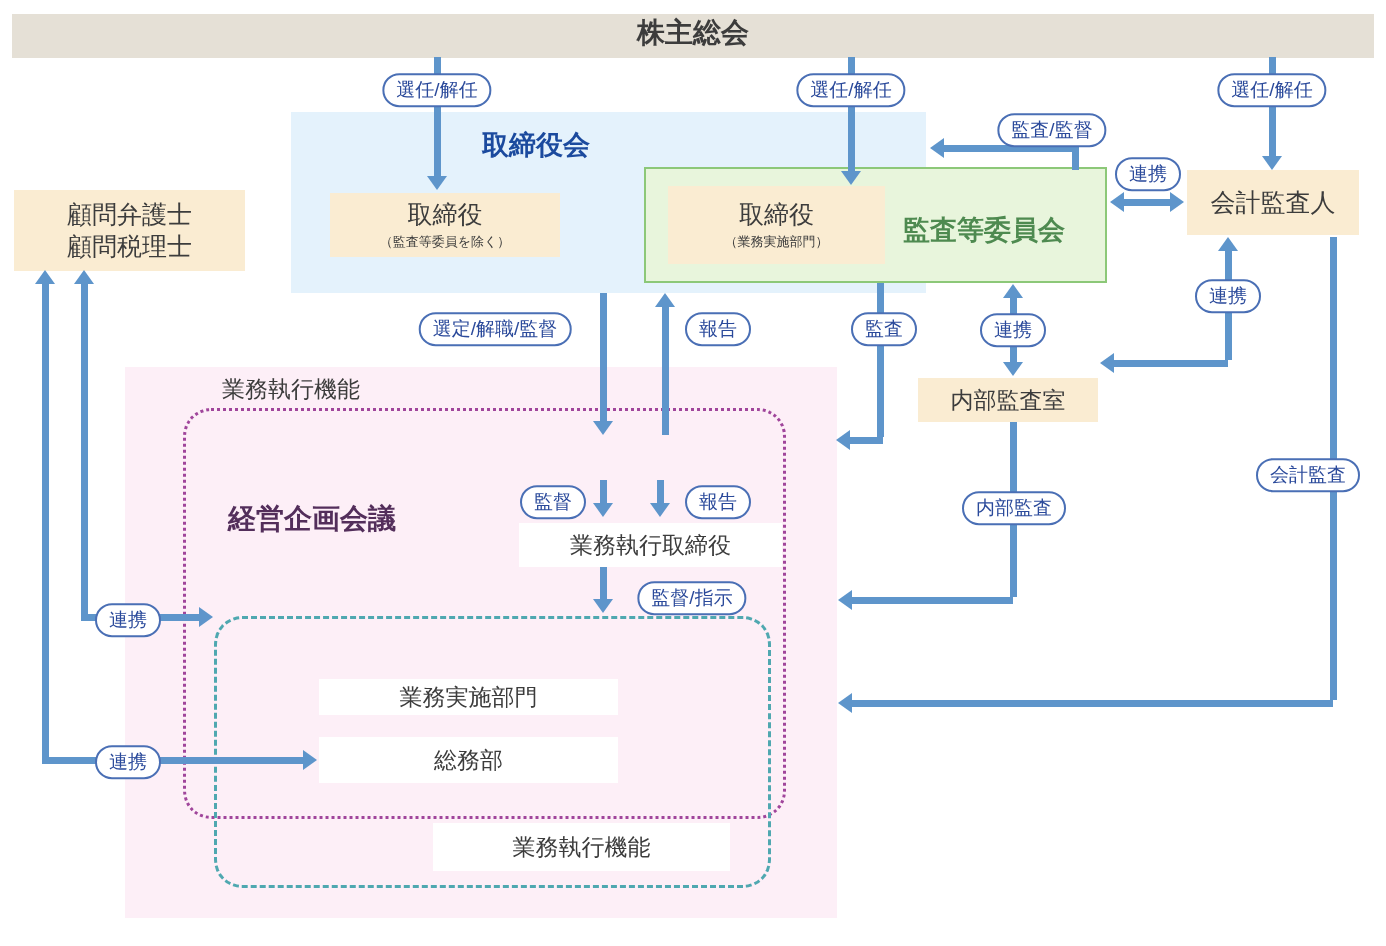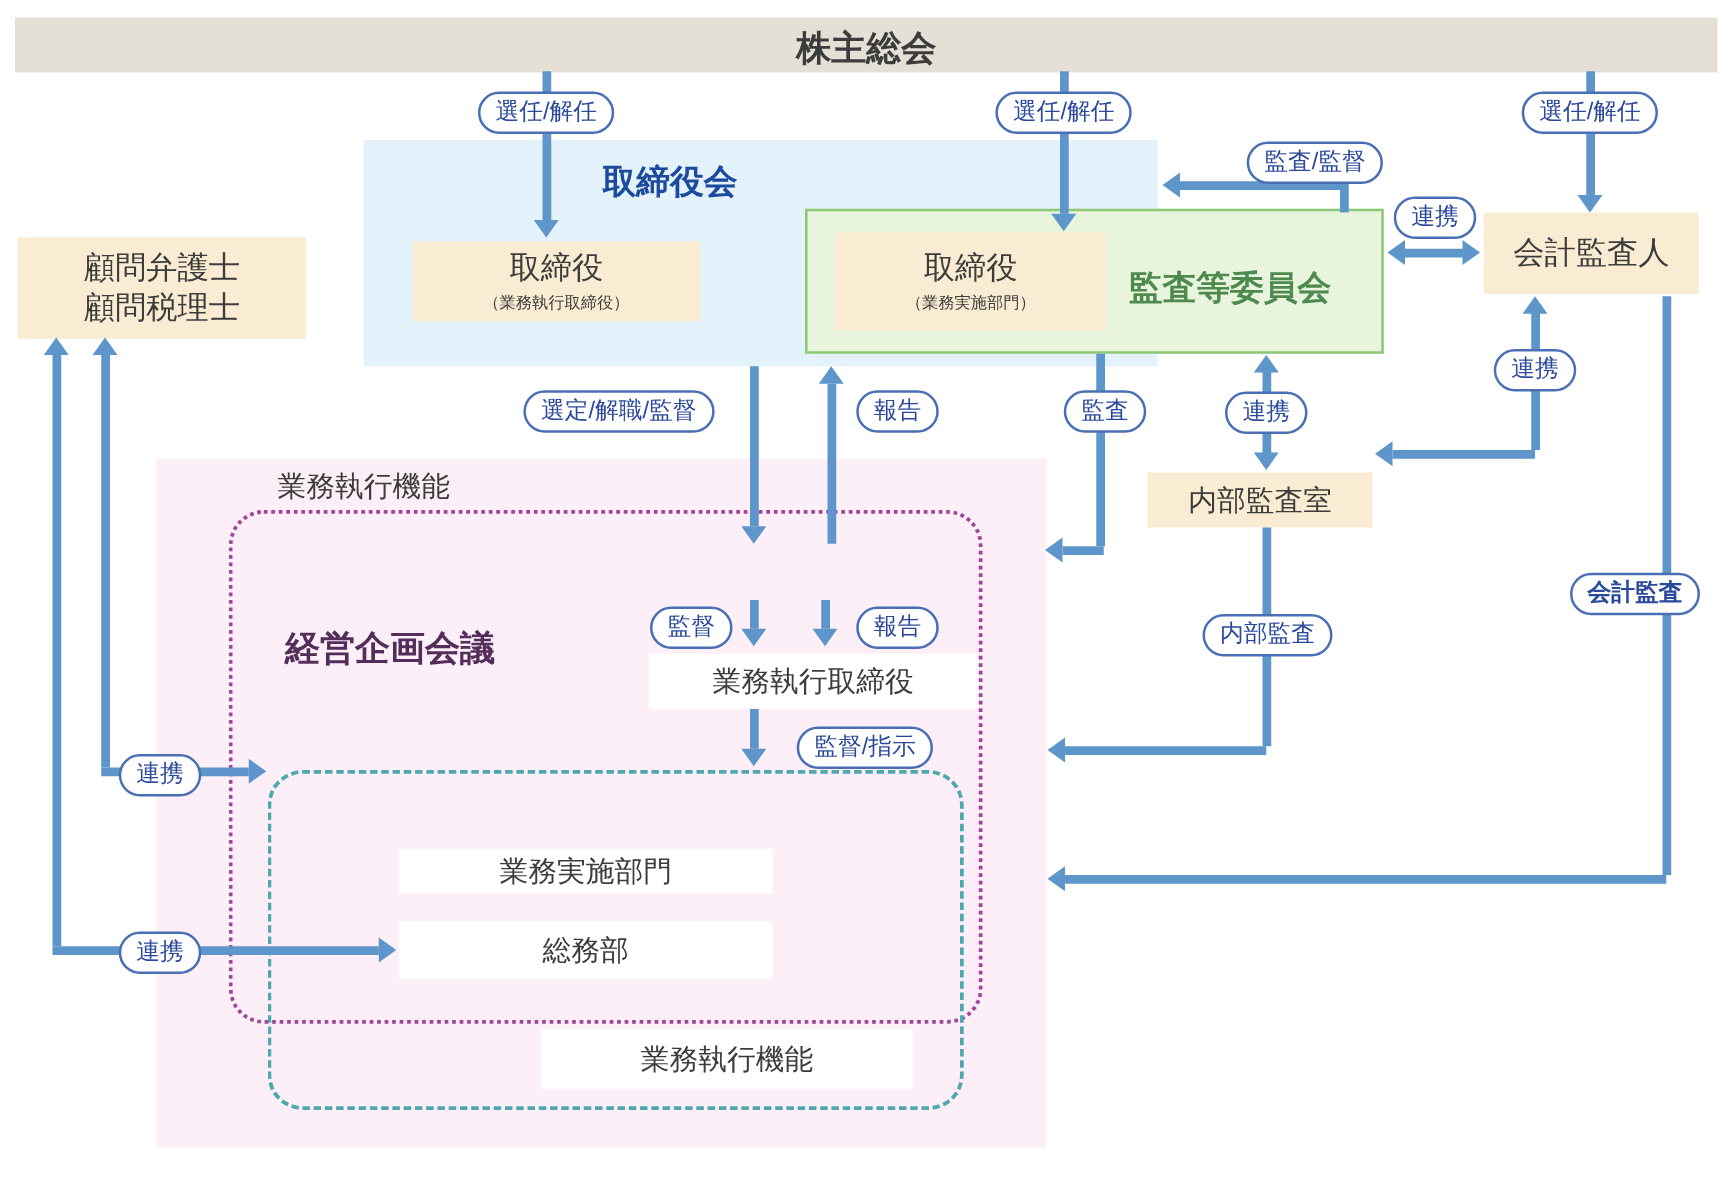--- a/index.html
+++ b/index.html
@@ -1,21 +1,21 @@
 <!DOCTYPE html>
 <html><head>
 <meta charset="utf-8">
 <style>
   html,body { margin:0; padding:0; background:#ffffff; }
   .canvas { position:relative; width:1386px; height:946px; background:#ffffff;
             font-family:"Liberation Sans","DejaVu Sans",sans-serif; overflow:hidden; }
   .abs { position:absolute; }
 
   .bar { background:#e5e0d6; color:#3c3c3c; font-weight:bold; font-size:28px;
-         display:flex; align-items:flex-end; justify-content:center; z-index:1; }
+         display:flex; align-items:flex-start; justify-content:center; z-index:1; }
 
   .region-blue { background:#e4f2fc; z-index:1; }
   .region-pink { background:#fdeff7; z-index:1; }
   .greenbox { background:#e8f5dc; border:2px solid #8cc878; box-sizing:border-box; z-index:2; }
 
   .beige { background:#faecd2; color:#3c3c3c; display:flex; flex-direction:column;
            align-items:center; justify-content:center; text-align:center; z-index:2; }
   .beige .main { font-size:25px; line-height:1.25; }
   .beige .sub  { font-size:13px; margin-top:2px; }
 
@@ -57,21 +57,21 @@
   <div class="abs greenbox" style="left:644px; top:167px; width:463px; height:116px;"></div>
   <div class="abs title-green" style="left:903px; top:212px;">監査等委員会</div>
 
   <div class="abs beige" style="left:14px; top:190px; width:231px; height:81px;">
     <span class="main">顧問弁護士</span>
     <span class="main">顧問税理士</span>
   </div>
 
   <div class="abs beige" style="left:330px; top:193px; width:230px; height:64px;">
     <span class="main">取締役</span>
-    <span class="sub">（業務執行取締役）</span>
+    <span class="sub">（監査等委員を除く）</span>
   </div>
 
   <div class="abs beige" style="left:668px; top:186px; width:217px; height:78px;">
     <span class="main">取締役</span>
     <span class="sub">（業務実施部門）</span>
   </div>
 
   <div class="abs beige" style="left:918px; top:378px; width:180px; height:44px;">
     <span style="font-size:23px;">内部監査室</span>
   </div>
@@ -172,17 +172,17 @@
   <div class="pill" style="left:1148px; top:174px;">連携</div>
   <div class="pill" style="left:495px; top:329px;">選定/解職/監督</div>
   <div class="pill" style="left:718px; top:329px;">報告</div>
   <div class="pill" style="left:884px; top:329px;">監査</div>
   <div class="pill" style="left:1013px; top:330px;">連携</div>
   <div class="pill" style="left:1228px; top:296px;">連携</div>
   <div class="pill" style="left:553px; top:502px;">監督</div>
   <div class="pill" style="left:718px; top:502px;">報告</div>
   <div class="pill" style="left:692px; top:598px;">監督/指示</div>
   <div class="pill" style="left:1014px; top:508px;">内部監査</div>
-  <div class="pill" style="left:1308px; top:475px;font-weight:bold;">会計監査</div>
+  <div class="pill" style="left:1308px; top:475px;">会計監査</div>
   <div class="pill" style="left:128px; top:620px;">連携</div>
   <div class="pill" style="left:128px; top:762px;">連携</div>
 
 </div>
 
 </body></html>

